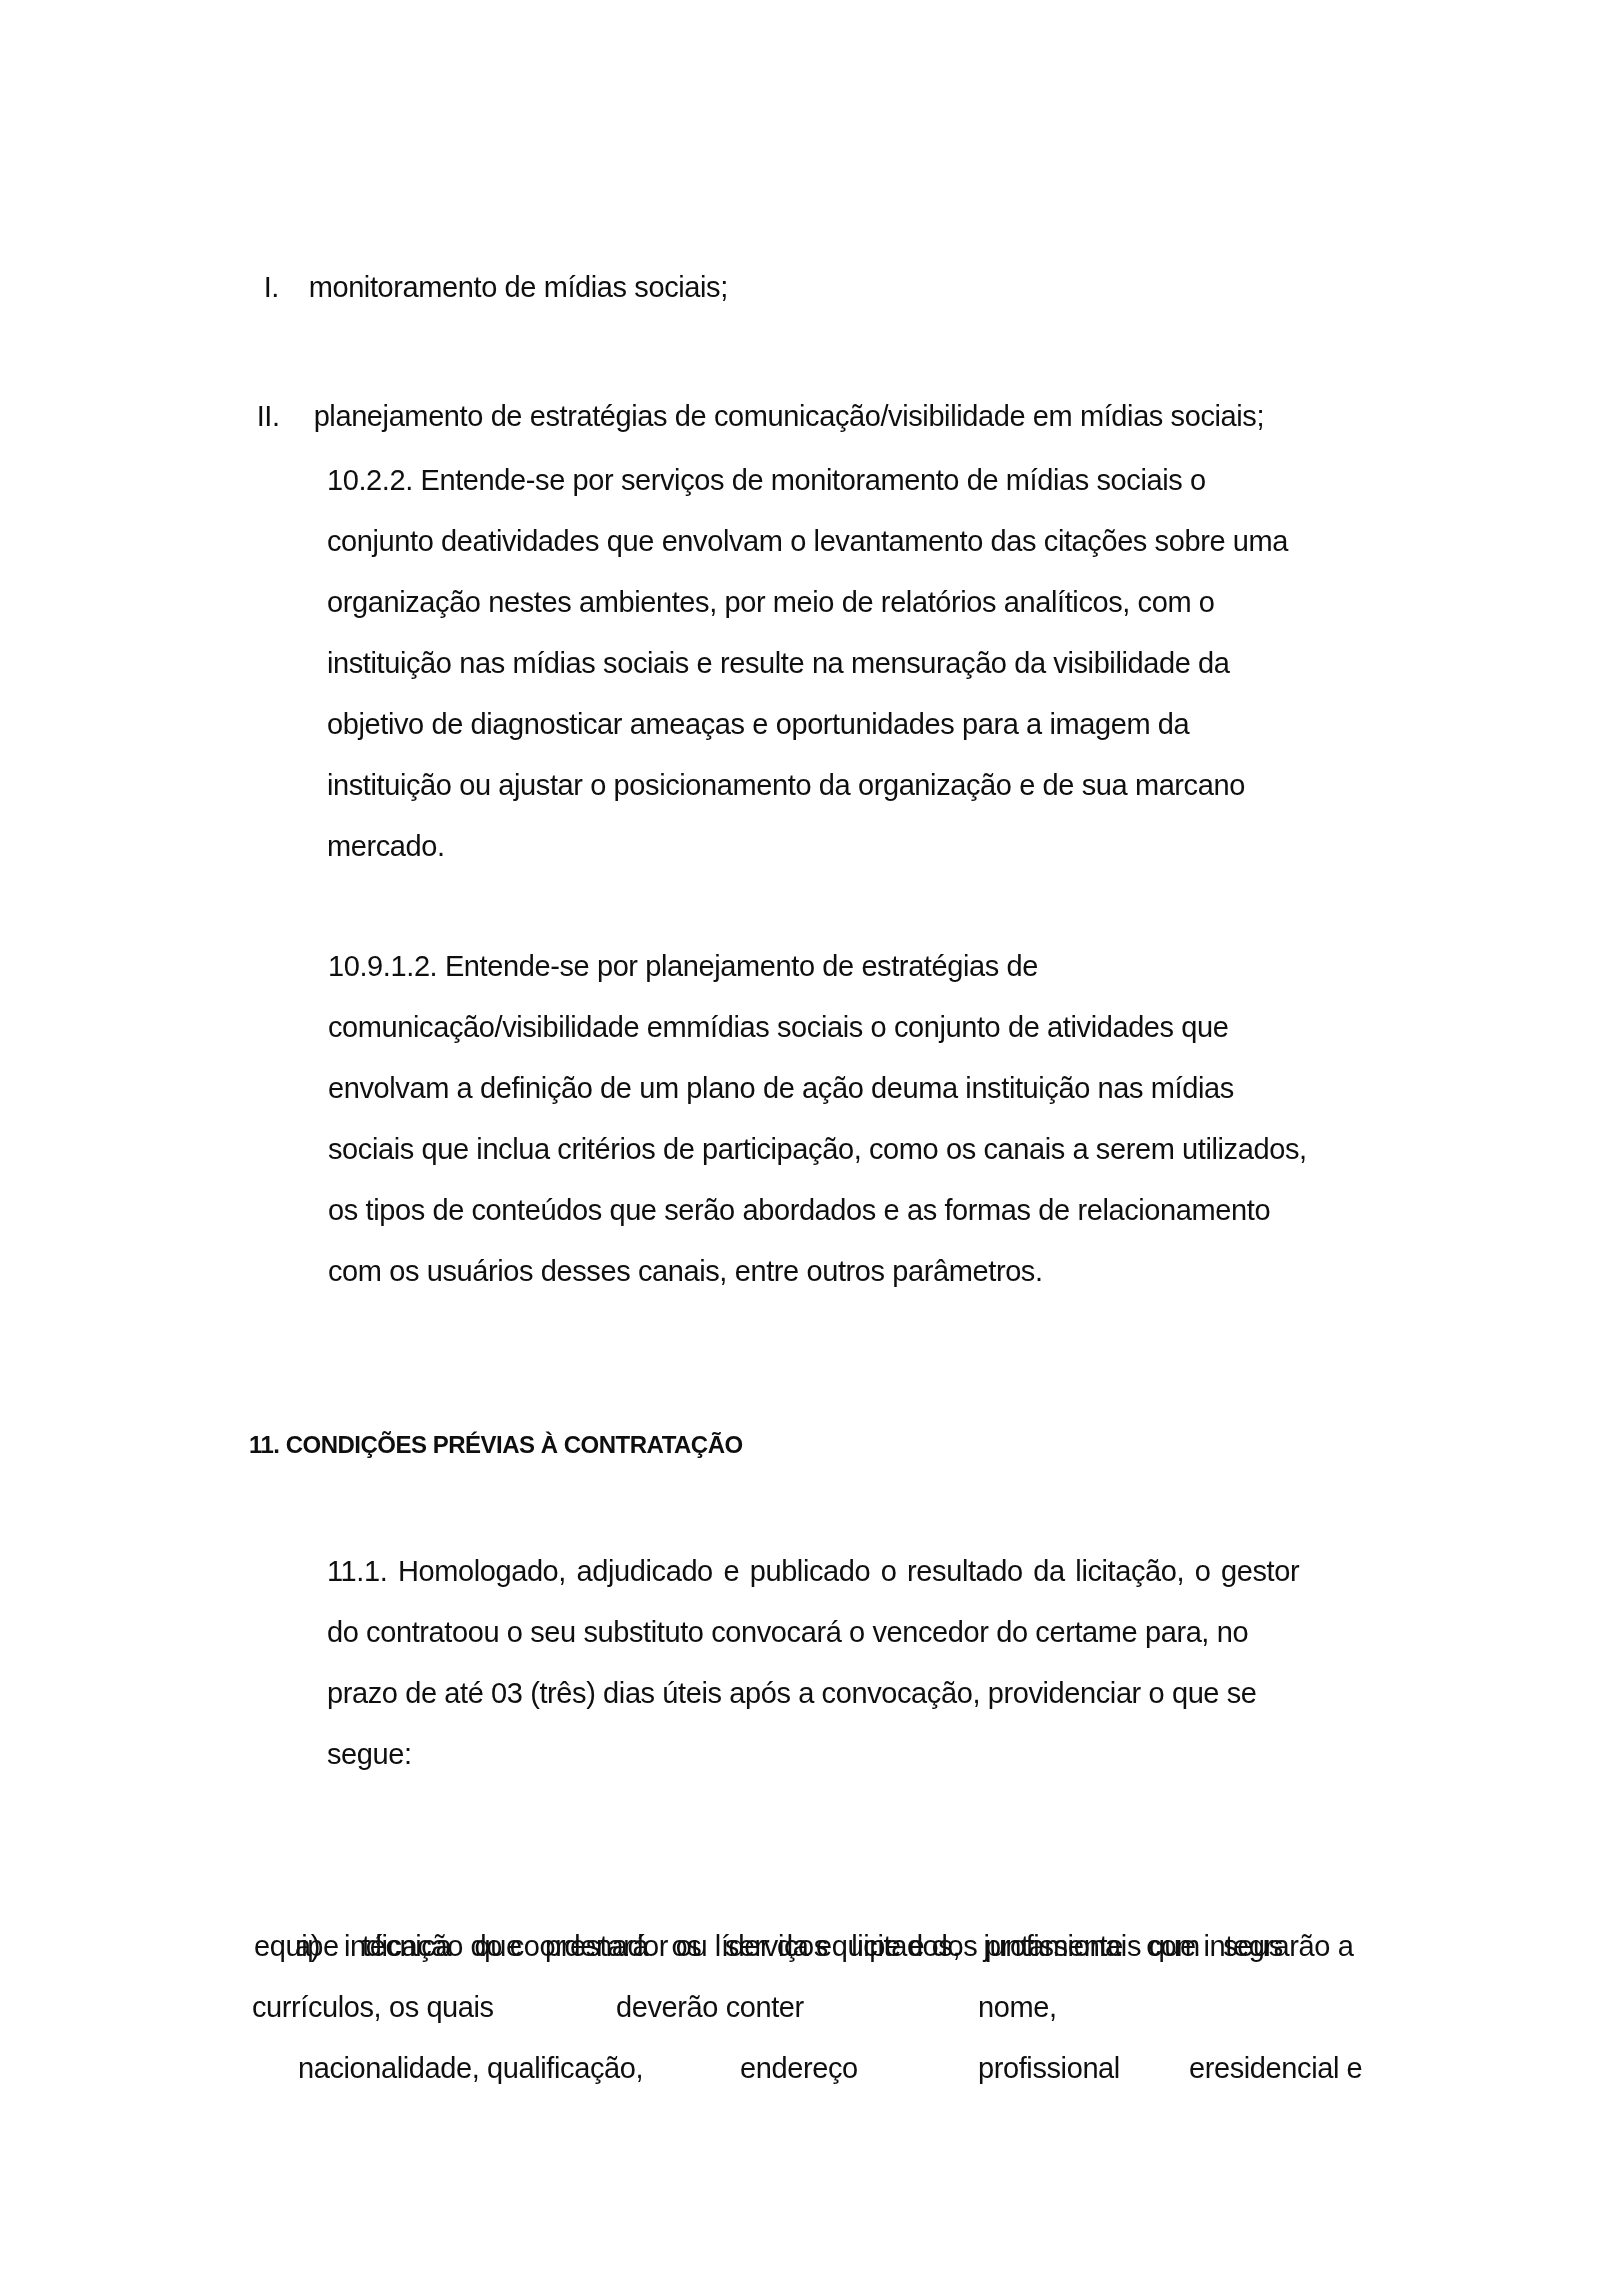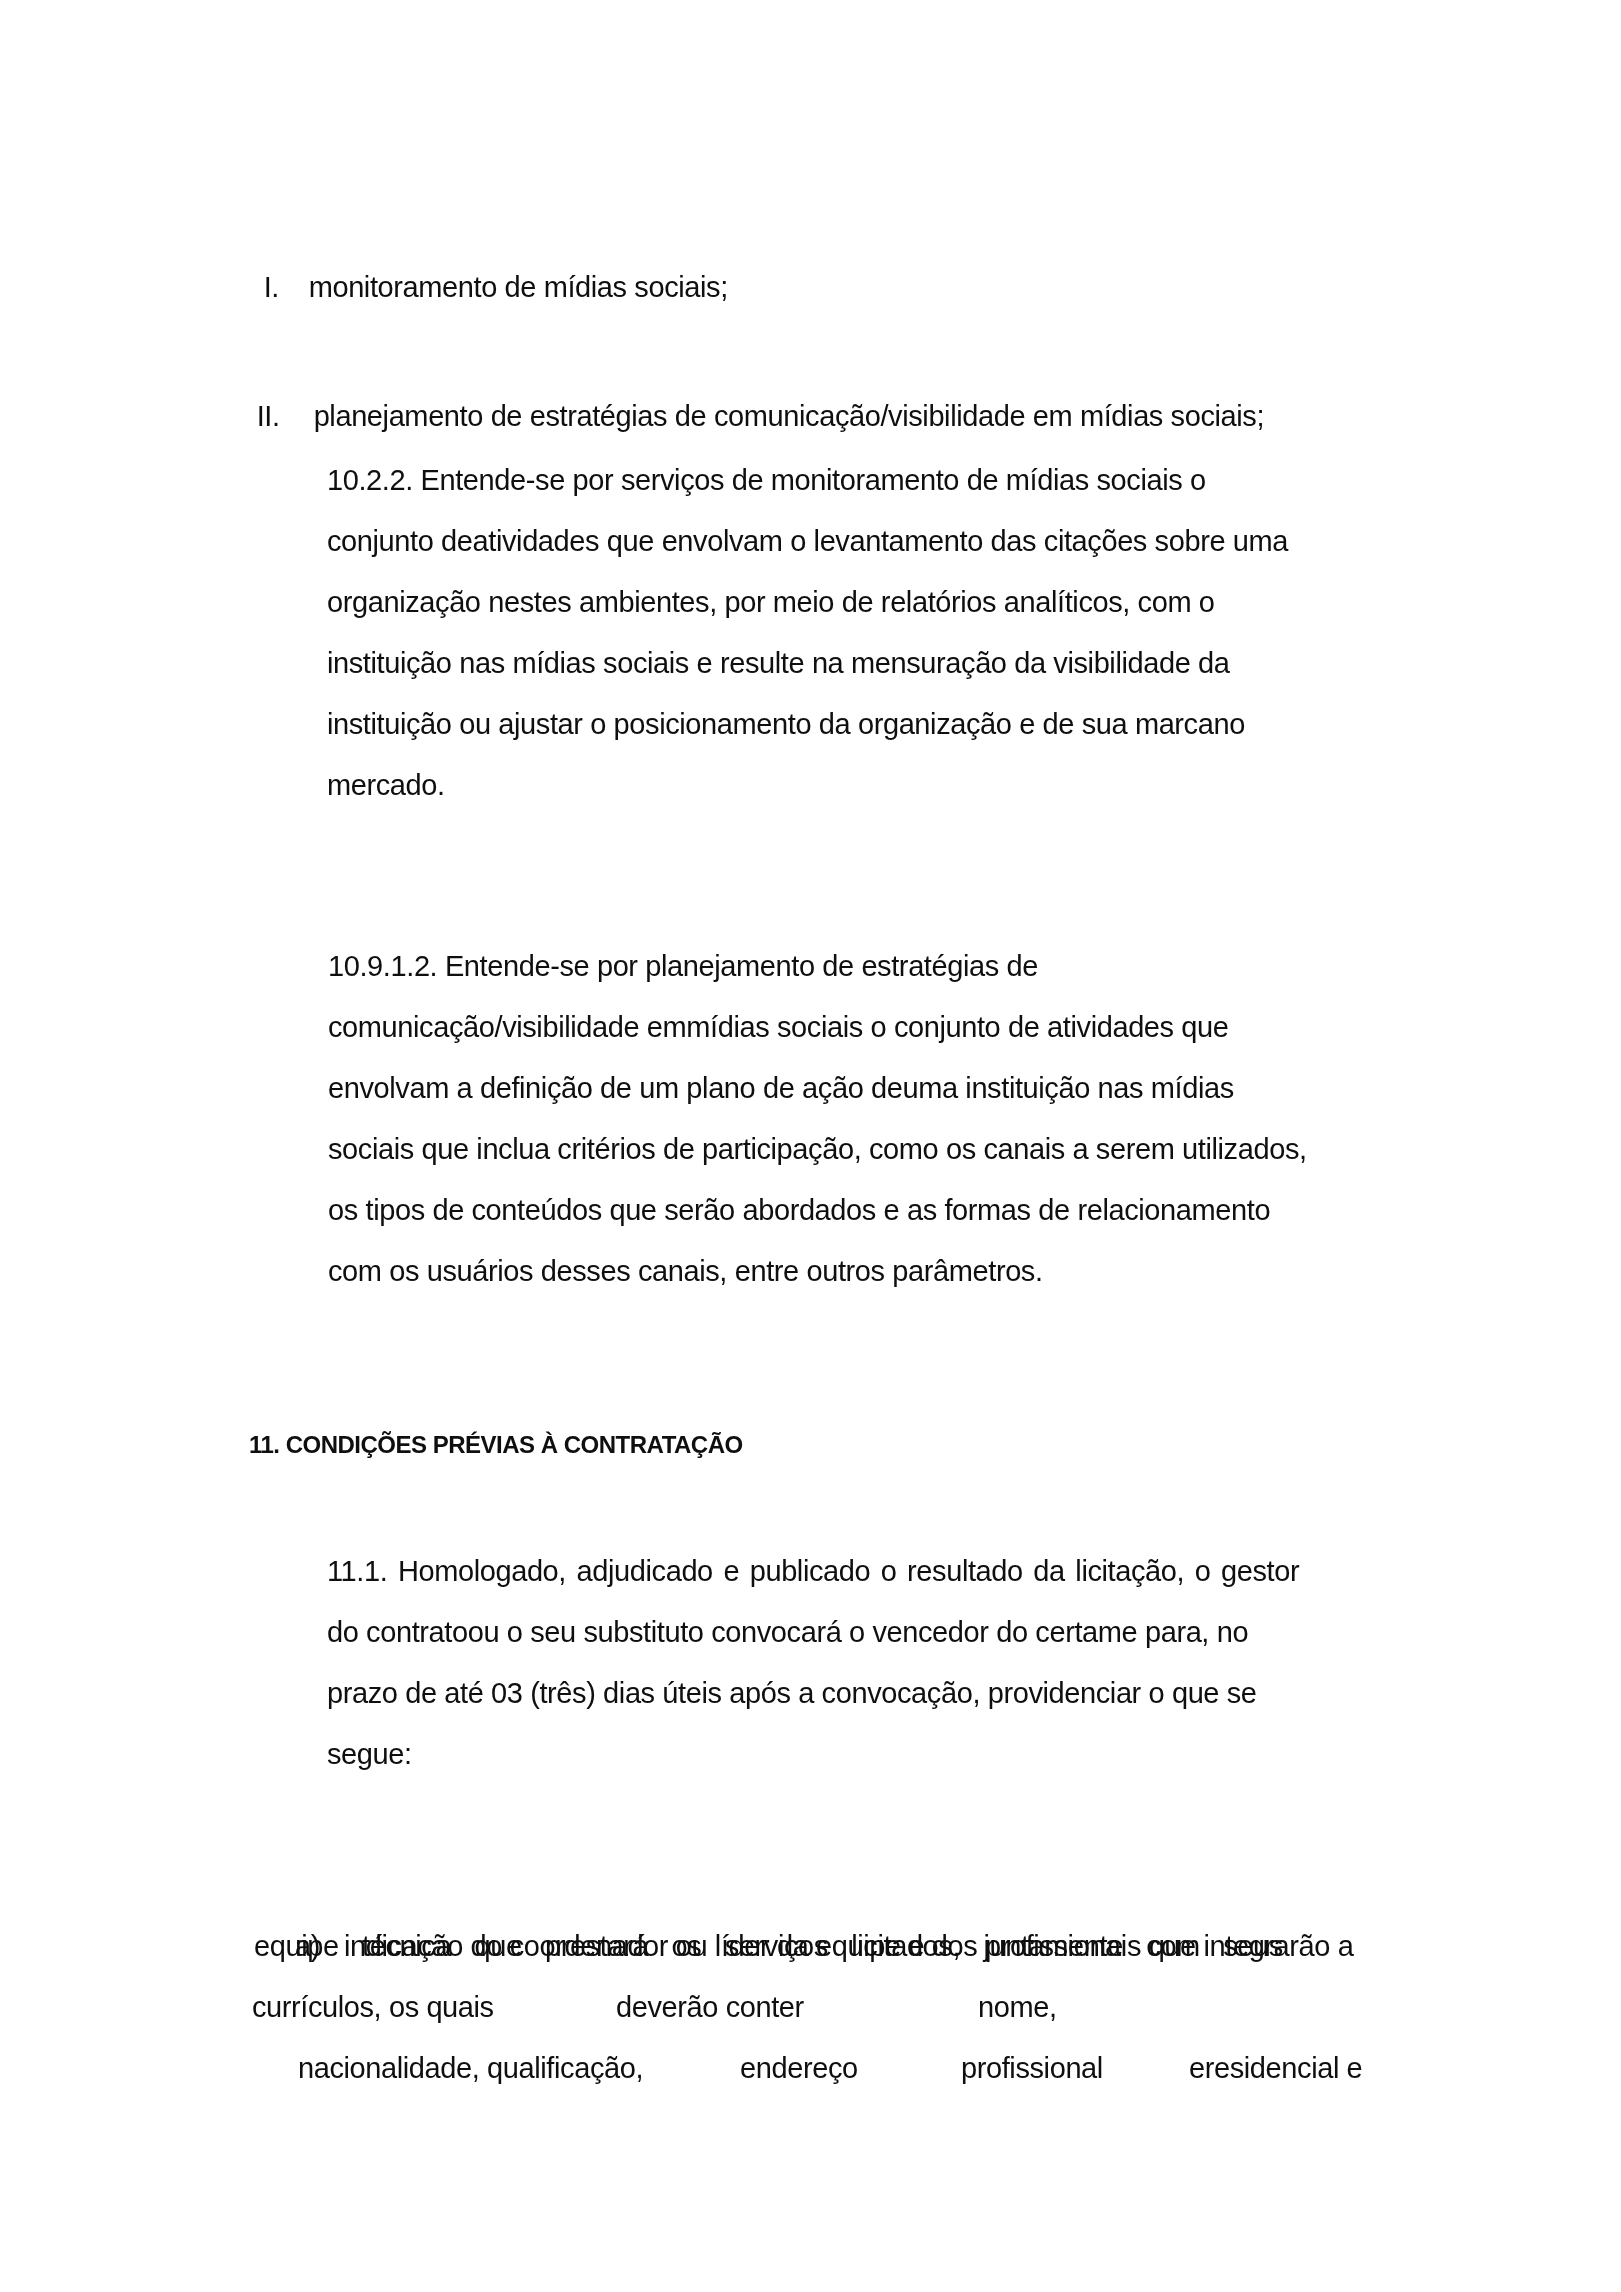--- a/index.html
+++ b/index.html
@@ -59,20 +59,21 @@
 
   <div class="abs roman-item" style="left:226px; top:325px;">
     <span class="marker w58">II.</span><span>planejamento de estratégias de comunicação/visibilidade em mídias sociais;</span>
   </div>
 
   <div class="abs" style="left:327px; top:450px;">
     <div class="line">10.2.2. Entende-se por serviços de monitoramento de mídias sociais o</div>
     <div class="line">conjunto deatividades que envolvam o levantamento das citações sobre uma</div>
     <div class="line">organização nestes ambientes, por meio de relatórios analíticos, com o</div>
     <div class="line">instituição nas mídias sociais e resulte na mensuração da visibilidade da</div>
+    <div class="line">objetivo de diagnosticar ameaças e oportunidades para a imagem da</div>
     <div class="line">instituição ou ajustar o posicionamento da organização e de sua marcano</div>
     <div class="line">mercado.</div>
   </div>
 
   <div class="abs" style="left:328px; top:936px;">
     <div class="line">10.9.1.2. Entende-se por planejamento de estratégias de</div>
     <div class="line">comunicação/visibilidade emmídias sociais o conjunto de atividades que</div>
     <div class="line">envolvam a definição de um plano de ação deuma instituição nas mídias</div>
     <div class="line">sociais que inclua critérios de participação, como os canais a serem utilizados,</div>
     <div class="line">os tipos de conteúdos que serão abordados e as formas de relacionamento</div>
@@ -94,19 +95,19 @@
     </div>
     <div class="line ws16" style="margin-left:5px;">equipe técnica que prestará os serviços licitados, juntamente com seus</div>
     <div class="line">
       <span class="run" style="left:2.9px;">currículos, os quais</span>
       <span class="run" style="left:367px;">deverão conter</span>
       <span class="run" style="left:729px;">nome,</span>
     </div>
     <div class="line">
       <span class="run" style="left:49px;">nacionalidade, qualificação,</span>
       <span class="run" style="left:491px;">endereço</span>
-      <span class="run" style="left:712px;">profissional</span>
+      <span class="run" style="left:729px;">profissional</span>
       <span class="run" style="left:940px;">eresidencial e</span>
     </div>
   </div>
 
 </div>
 
 
 </body></html>

